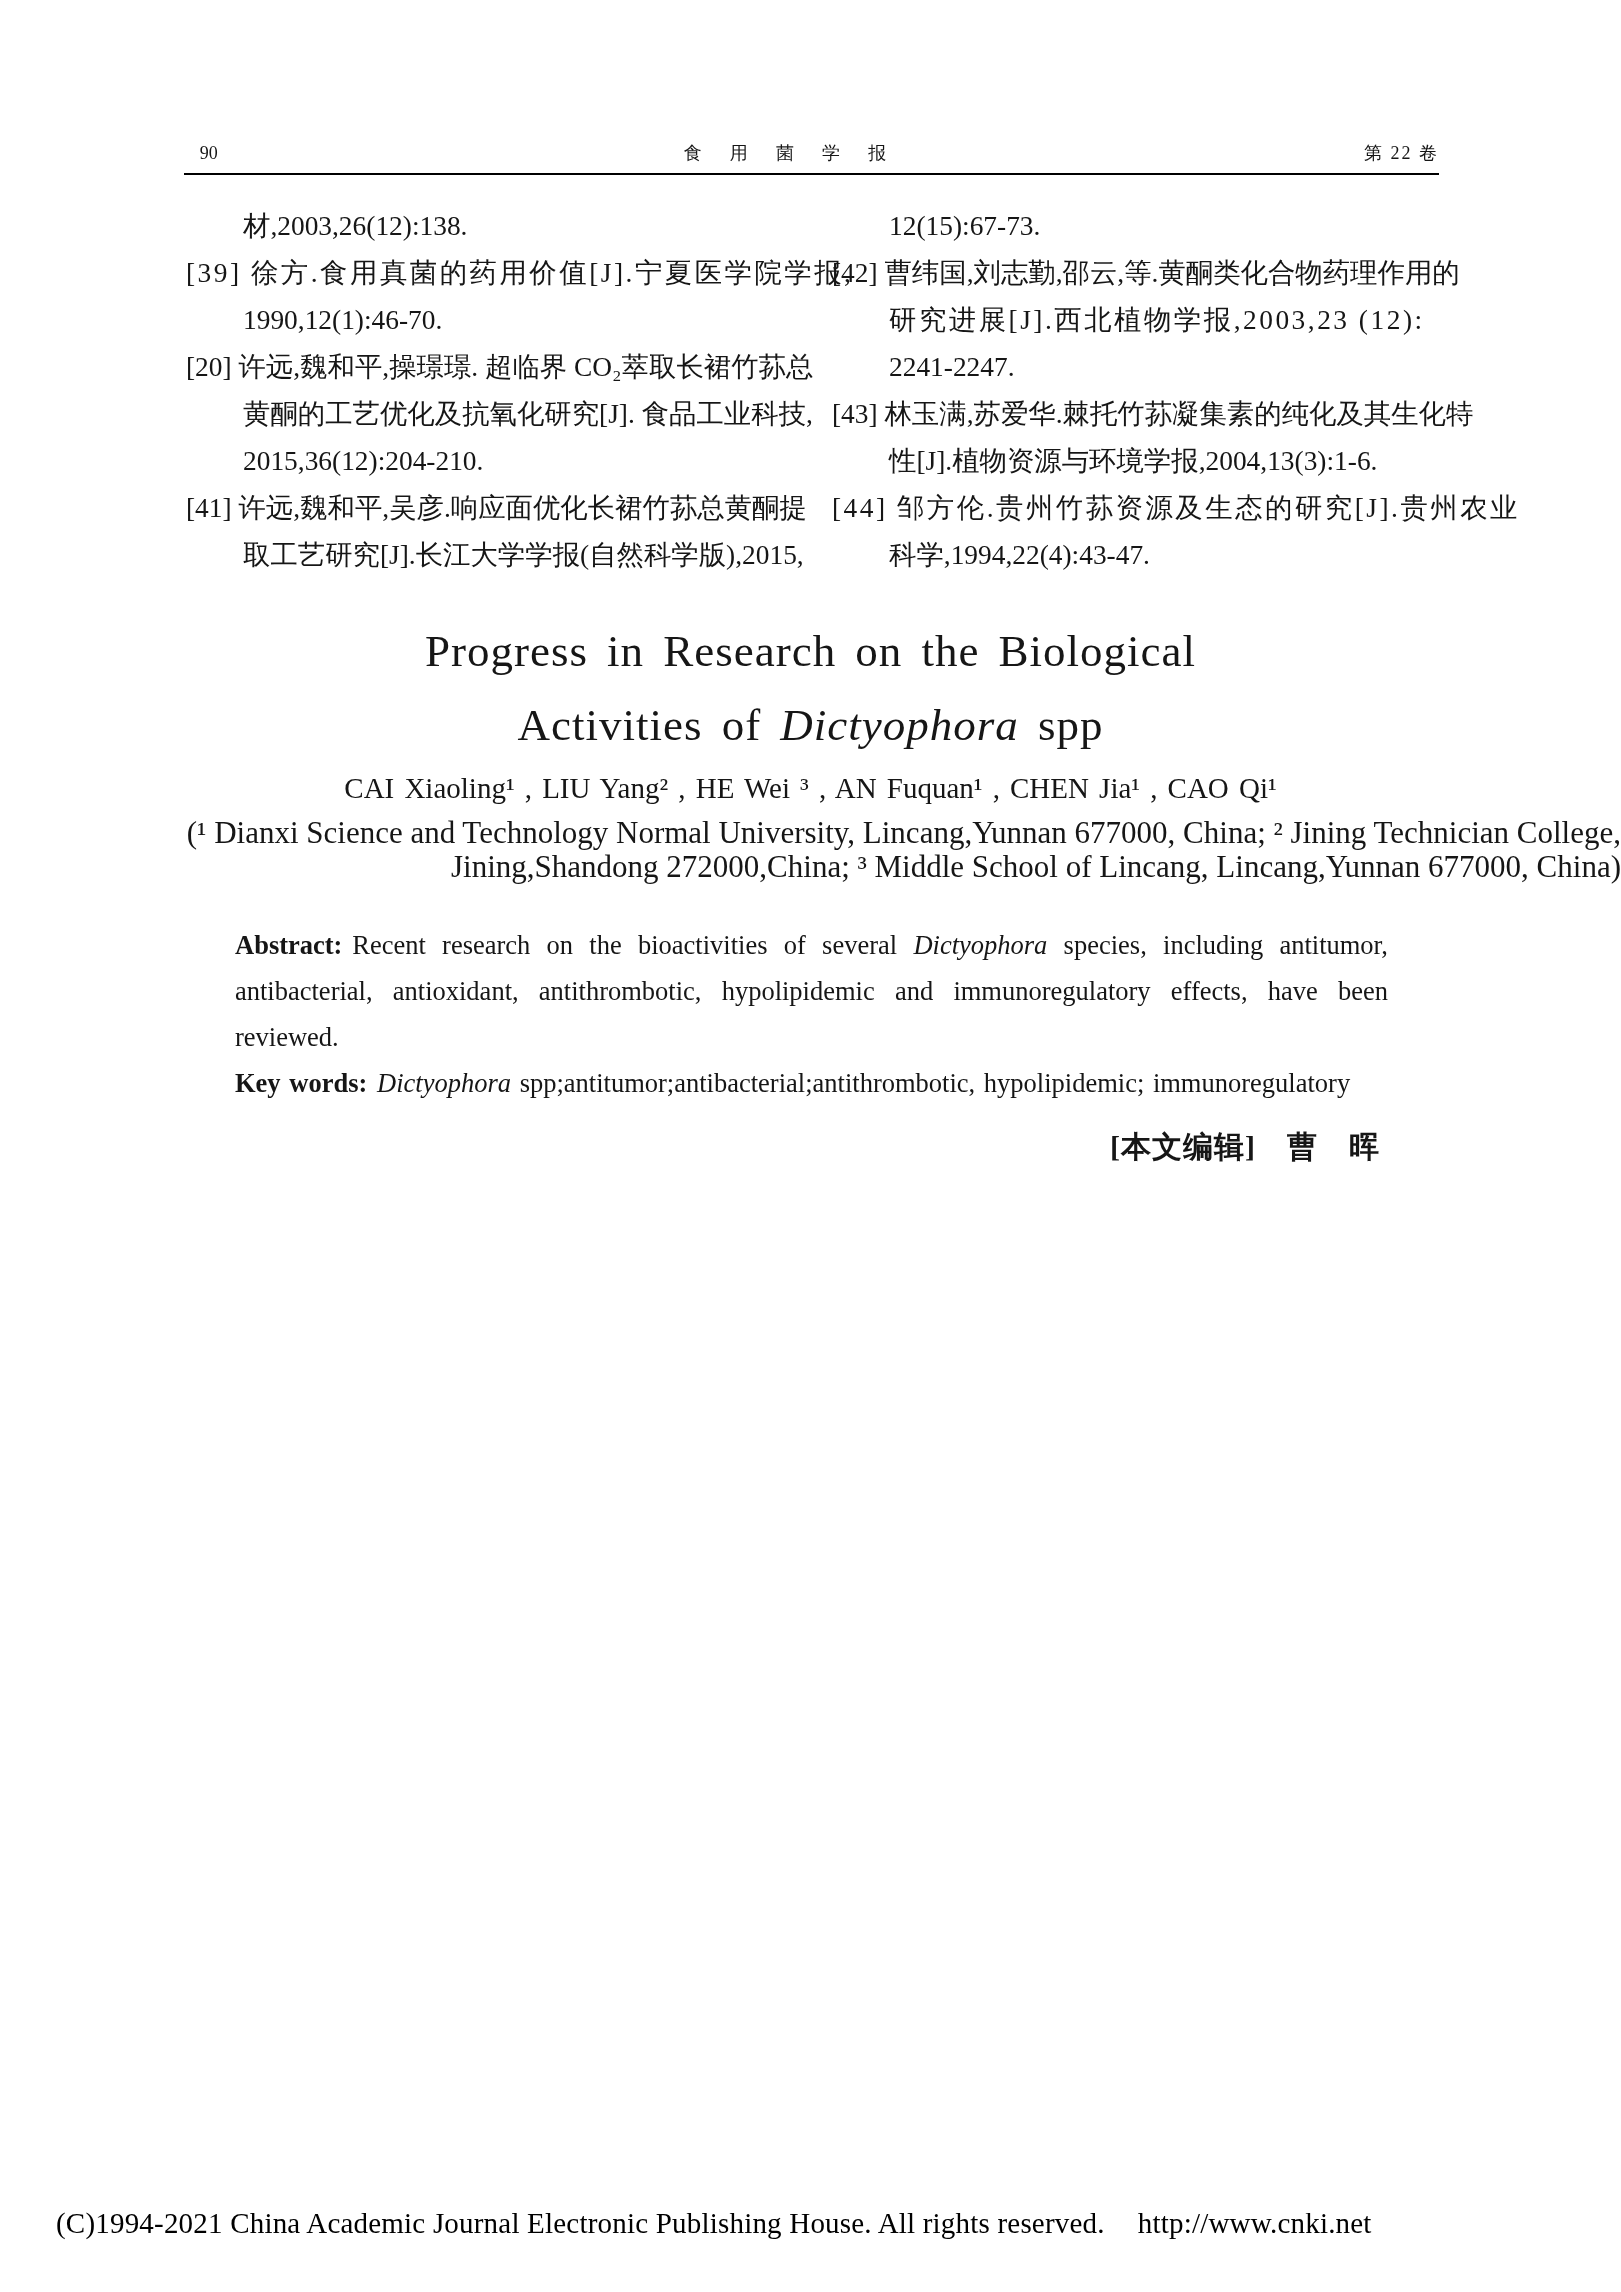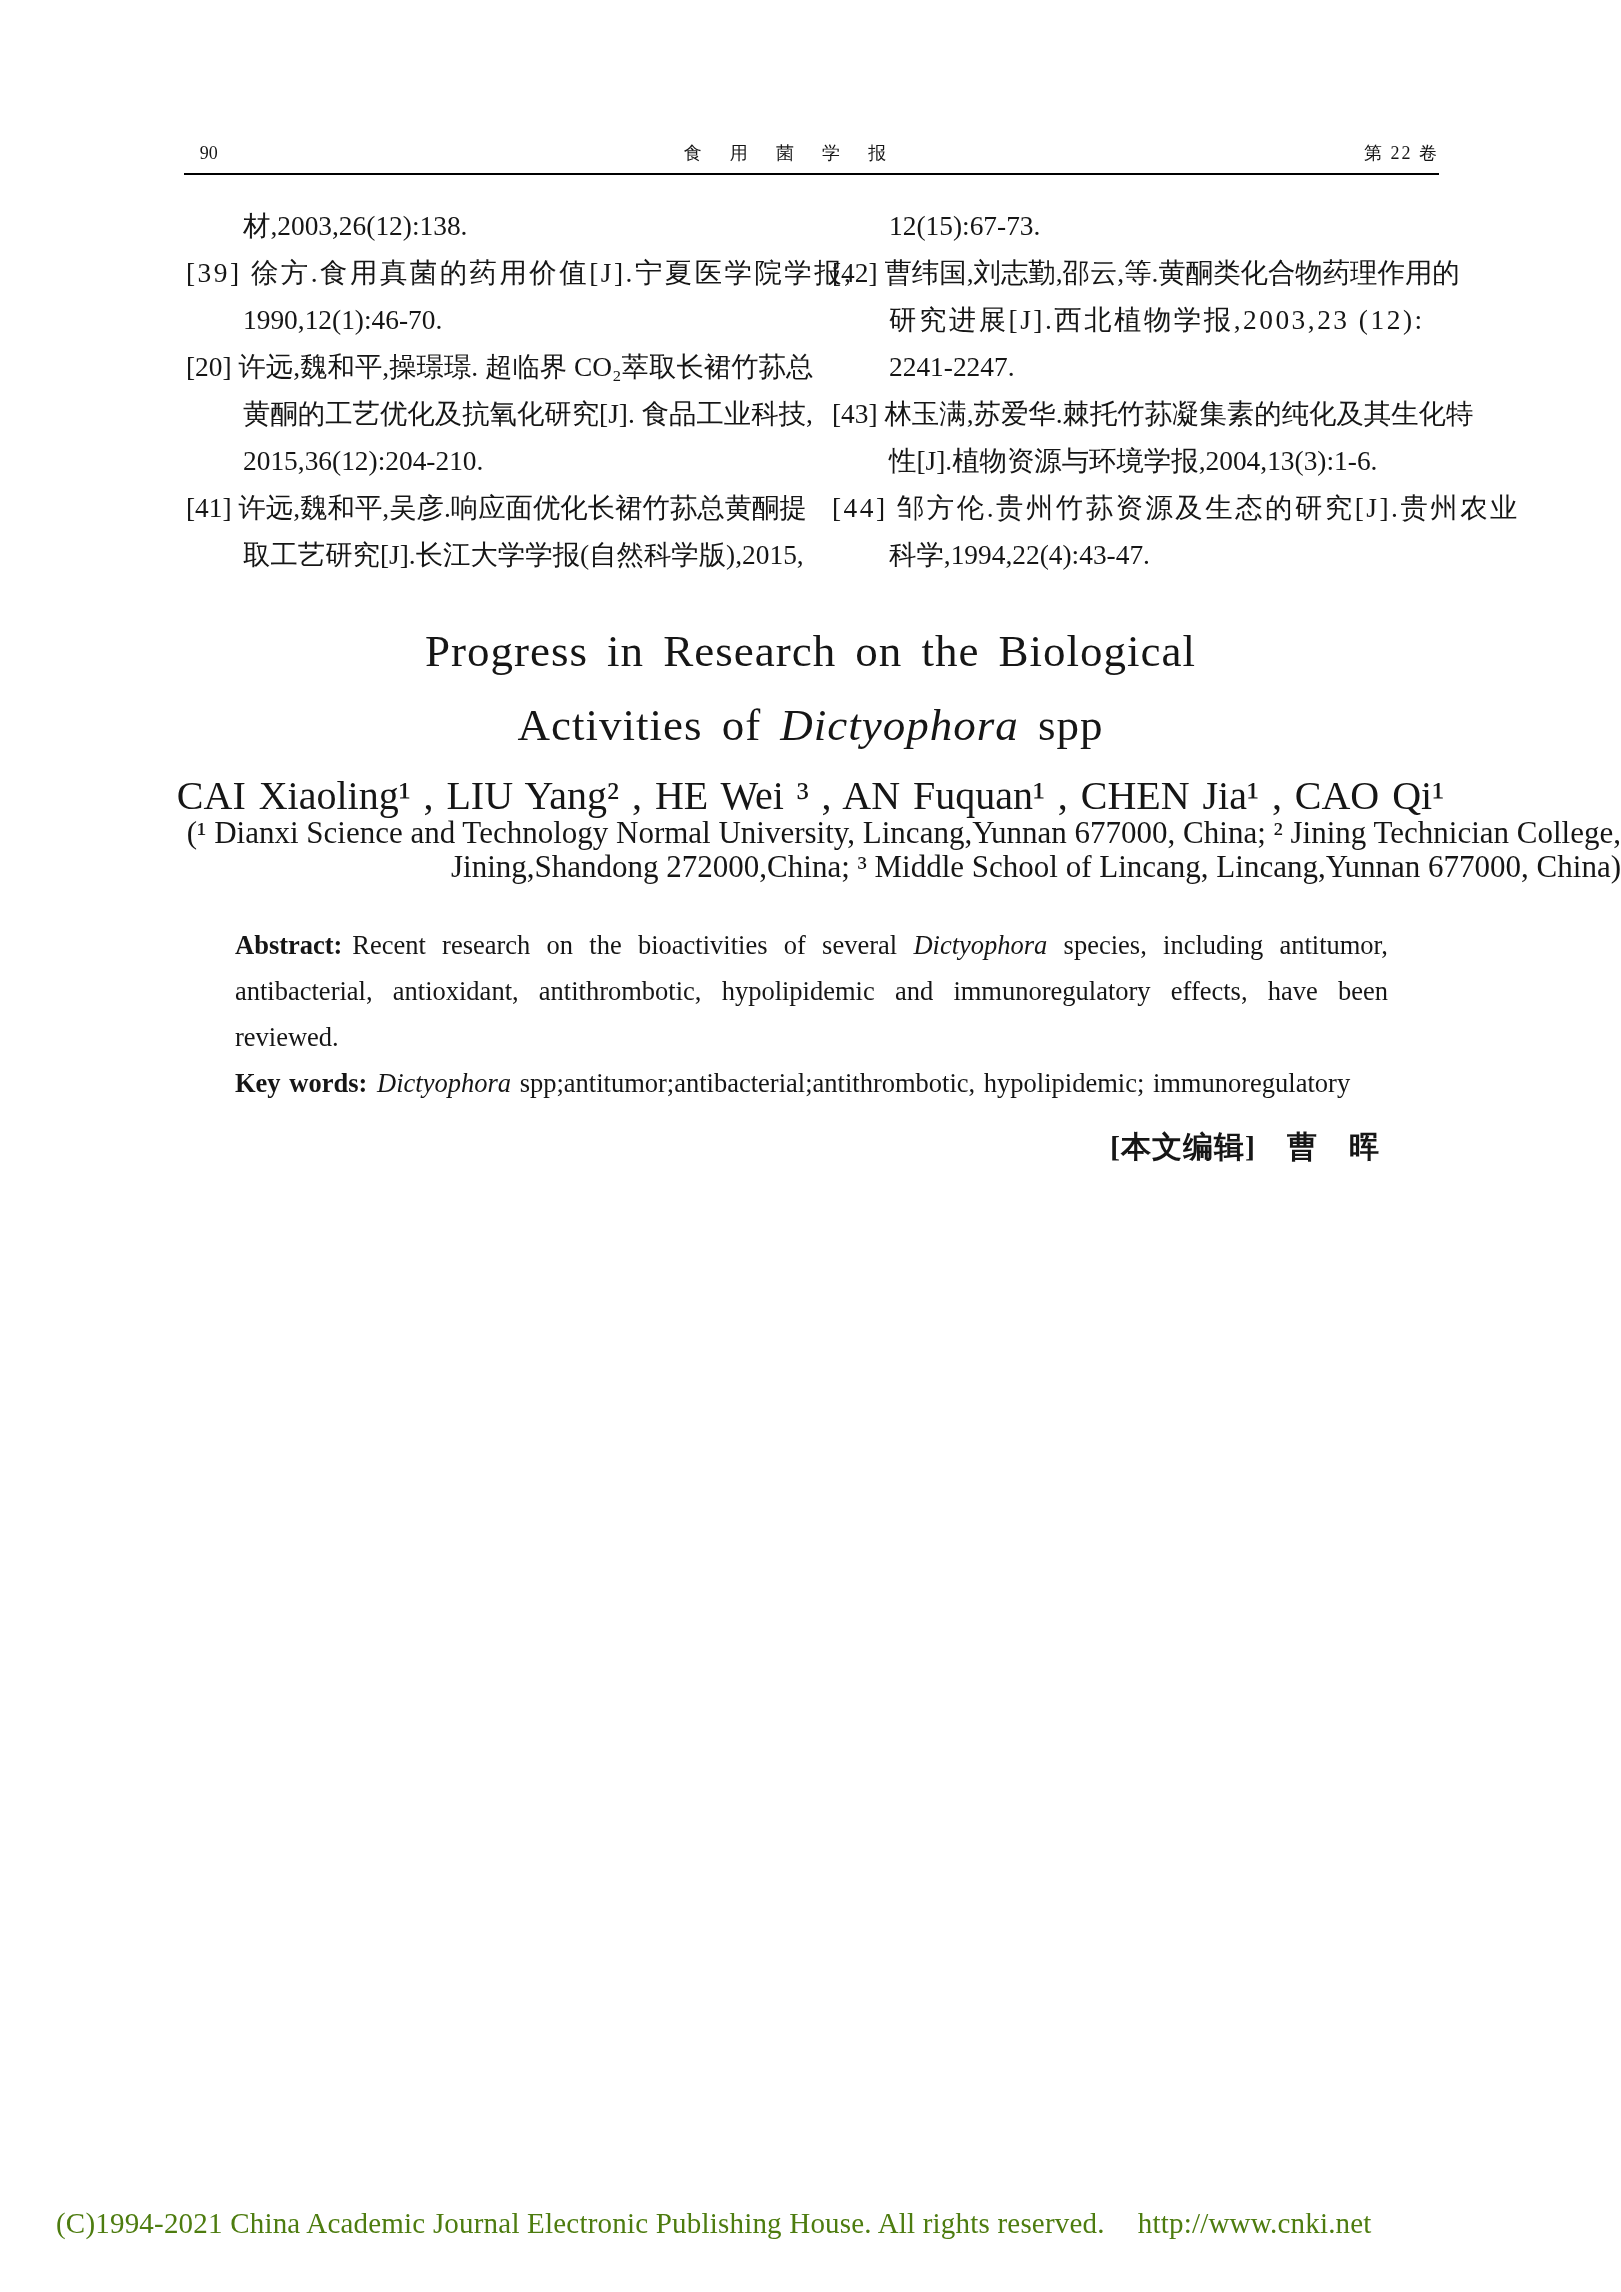--- a/index.html
+++ b/index.html
@@ -27,21 +27,21 @@
   .ref-line.cont{padding-left:57px;}
   .ref-line.spread{letter-spacing:2.5px;}
   
   .title-block{
     position:absolute;top:614px;left:0;width:100%;
     text-align:center;font-size:45px;line-height:74px;
     word-spacing:6.9px;letter-spacing:1px;font-weight:400;margin:0;
   }
   .authors{
     position:absolute;top:772px;left:0;width:100%;
-    text-align:center;font-size:40px;word-spacing:2.9px;
+    text-align:center;font-size:29px;word-spacing:2.9px;
   }
   .affils{
     position:absolute;top:816px;left:0;width:100%;
     text-align:right;font-size:31px;line-height:34px;
   }
   
   .abstract-block{
     position:absolute;top:922px;left:235px;width:1153px;
     font-size:26.5px;line-height:46px;text-align:justify;word-spacing:2px;
   }
@@ -49,21 +49,21 @@
   .lab{font-weight:700;margin-right:9.8px;}
   .it{font-style:italic;}
   
   .editor{
     position:absolute;top:1127px;right:241px;
     font-size:30px;font-weight:600;letter-spacing:1px;
   }
   
   .footer{
     position:absolute;top:2207px;left:56px;
-    font-size:29px;color:#4d7c0f;white-space:nowrap;letter-spacing:0.2px;
+    font-size:29px;color:#000000;white-space:nowrap;letter-spacing:0.2px;
   }
   .footer .url{margin-left:33px;}
 </style>
 </head>
 <body>
 
 <div class="page">
 
   <div class="header">
     <span class="page-num">90</span>

